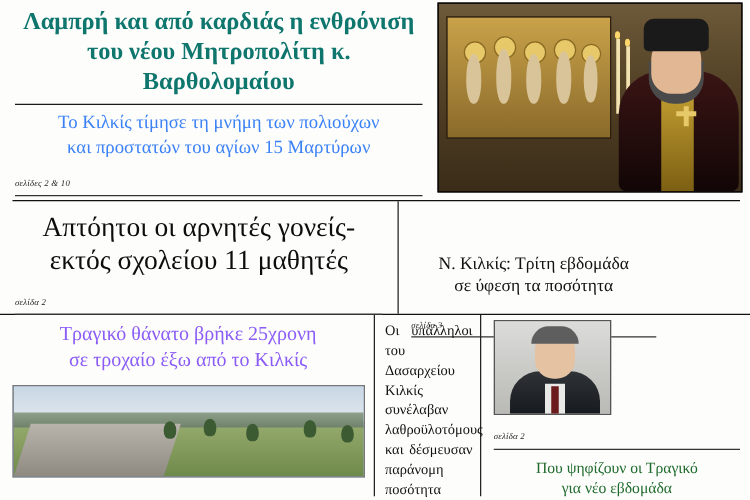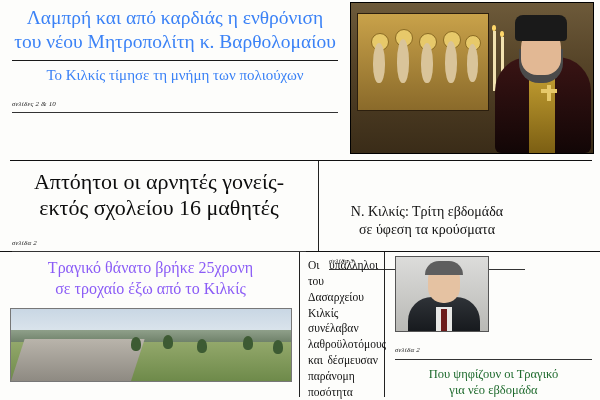--- a/index.html
+++ b/index.html
@@ -38,25 +38,25 @@
   }
   .top-left {
     width: 348px;
     box-sizing: border-box;
     padding: 4px 8px 0 10px;
     display: flex;
     flex-direction: column;
   }
   .headline-main {
     font-family: "Liberation Serif", serif;
-    font-weight: normal;
+    font-weight: bold;
     font-size: 19.5px;
     line-height: 1.22;
     text-align: center;
-    color: #3b82f6;
+    color: #0f766e;
     margin-top: 2px;
   }
   .headline-main .l2 { display:block; }
   .hr-after-main {
     border-top: 1px solid #1a1a1a;
     margin: 6px 2px 5px 2px;
   }
   .subhead {
     font-family: "Liberation Serif", serif;
     font-size: 15px;
@@ -359,20 +359,21 @@
   <div class="top">
 
     <div class="top-left">
       <div class="headline-main">
         <span>Λαμπρή και από καρδιάς η ενθρόνιση</span>
         <span class="l2">του νέου Μητροπολίτη κ. Βαρθολομαίου</span>
       </div>
       <div class="hr-after-main"></div>
       <div class="subhead">
         <span>Το Κιλκίς τίμησε τη μνήμη των πολιούχων</span>
+        <span class="l2">και προστατών του αγίων 15 Μαρτύρων</span>
       </div>
       <div class="page-ref-row">
         <span class="caption">σελίδες 2 &amp; 10</span>
       </div>
       <div class="hr-thin-left"></div>
     </div>
 
     <div class="top-right">
       <div class="photo-bishop">
         <div class="icon-wall"></div>
@@ -406,32 +407,32 @@
       </div>
     </div>
   </div>
 
   <div class="main-rule"></div>
 
   <div class="middle">
     <div class="mid-left">
       <div class="headline-sec">
         <span>Απτόητοι οι αρνητές γονείς-</span>
-        <span class="l2">εκτός σχολείου 16 μαθητές</span>
+        <span class="l2">εκτός σχολείου 11 μαθητές</span>
       </div>
       <div class="page-ref-row">
         <span class="caption">σελίδα 2</span>
       </div>
       <div class="hr-thin-left"></div>
     </div>
 
     <div class="mid-right">
       <div class="headline-small">
         <span>Ν. Κιλκίς: Τρίτη εβδομάδα</span>
-        <span class="l2">σε ύφεση τα κρούσματα</span>
+        <span class="l2">σε ύφεση τα ποσότητα</span>
       </div>
       <div class="page-ref-row">
         <span class="caption">σελίδα 3</span>
       </div>
       <div class="hr-thin-left" style="margin-left:0;margin-right:0;"></div>
     </div>
   </div>
 
   <div class="bottom">
 

